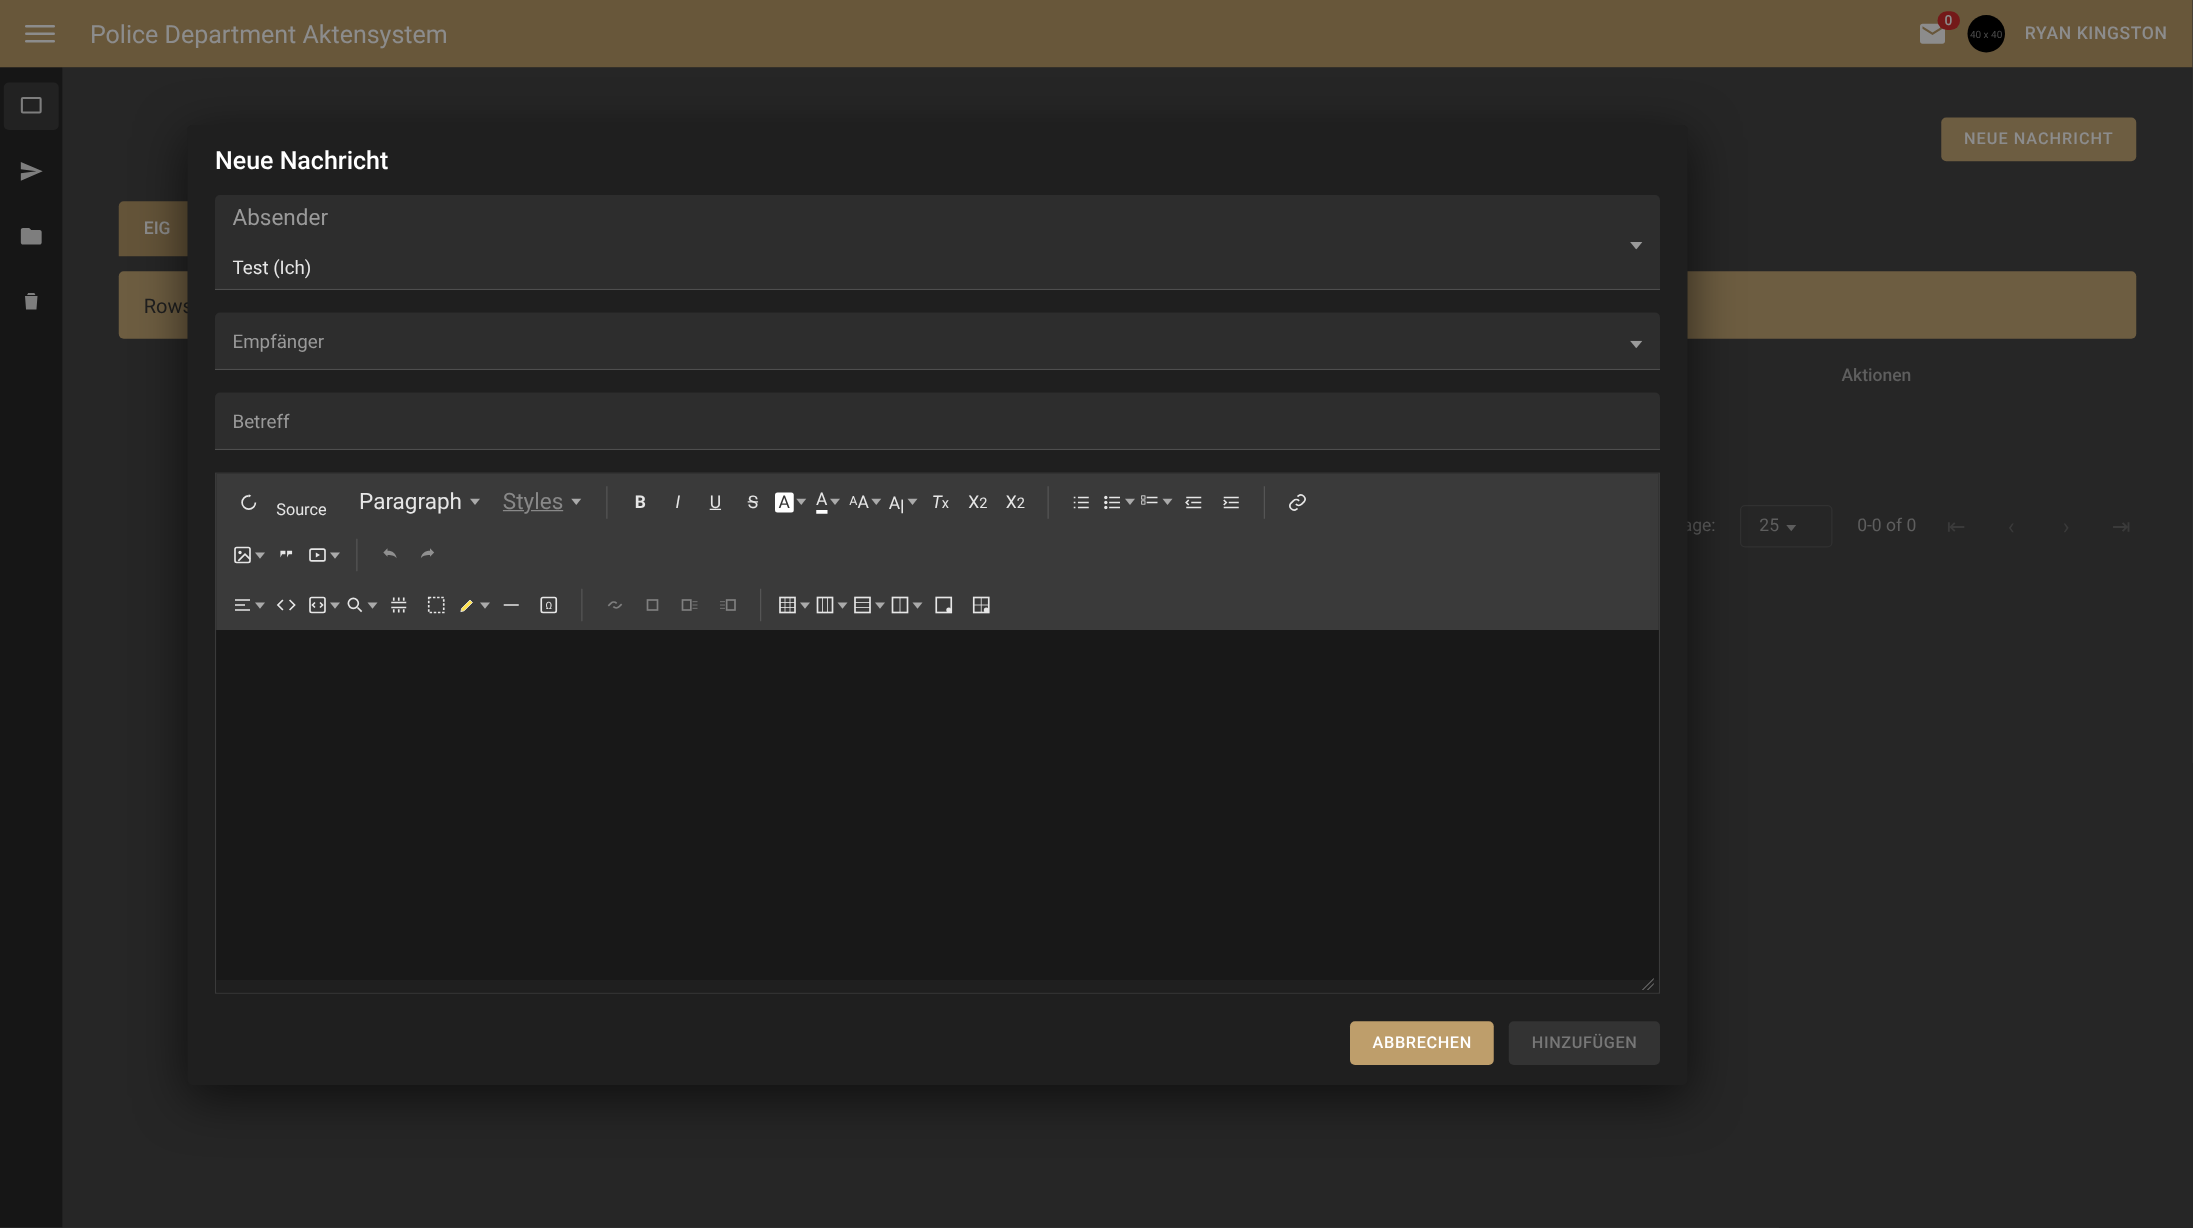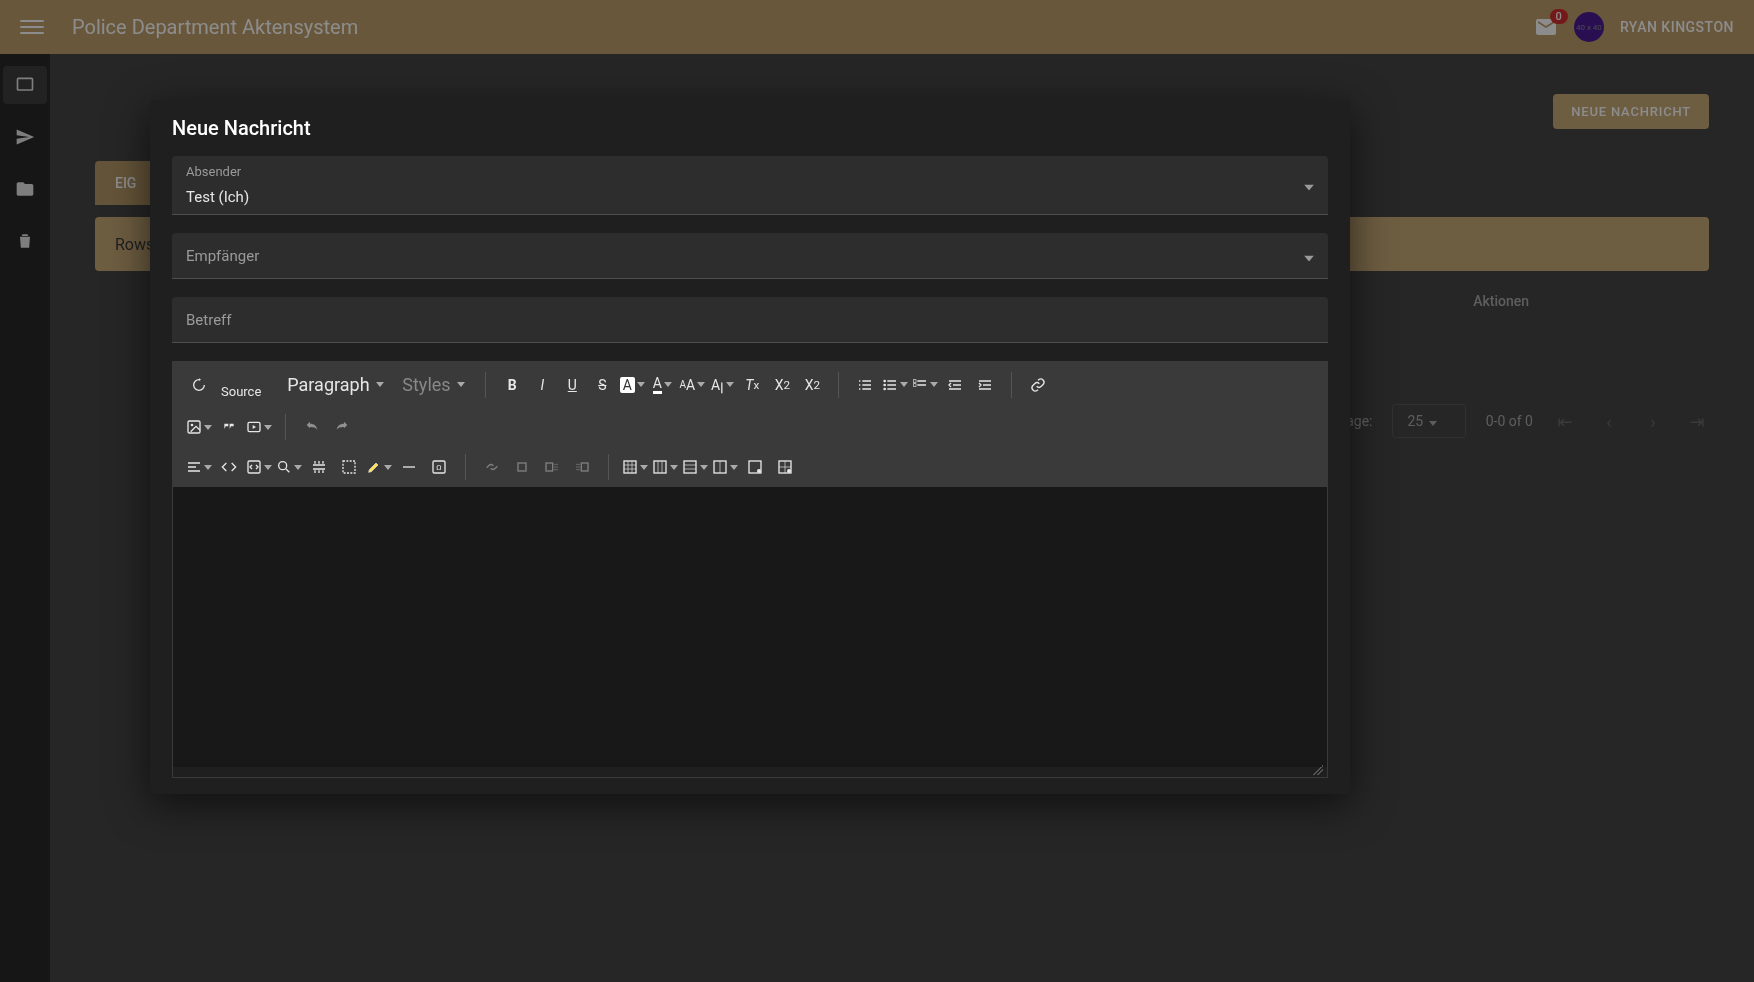--- a/index.html
+++ b/index.html
@@ -7,21 +7,21 @@
 
 
 .topbar { height: 54px; background: #be9e6b; display: flex; align-items: center; padding: 0 20px; color: #fff; }
 .menu-btn { width: 24px; height: 24px; margin-right: 28px; cursor: pointer; display: flex; flex-direction: column; justify-content: center; gap: 4px; }
 .menu-btn span { height: 2px; background: #fff; border-radius: 1px; }
 .app-title { font-size: 20px; font-weight: 400; flex: 1; }
 .top-right { display: flex; align-items: center; gap: 16px; }
 .mail-icon { position: relative; width: 24px; height: 24px; cursor: pointer; }
 .mail-icon svg { fill: #fff; }
 .badge { position: absolute; top: -6px; right: -10px; background: #d32f2f; color: #fff; border-radius: 10px; font-size: 11px; padding: 1px 6px; font-weight: 500; }
-.avatar { width: 30px; height: 30px; border-radius: 50%; background: #4c1d95; display: flex; align-items: center; justify-content: center; font-size: 8px; color: #888; }
+.avatar { width: 30px; height: 30px; border-radius: 50%; background: #000000; display: flex; align-items: center; justify-content: center; font-size: 8px; color: #888; }
 .username { font-size: 14px; font-weight: 500; letter-spacing: 0.5px; text-transform: uppercase; }
 
 
 .layout { display: flex; height: calc(100% - 54px); position: relative; }
 .sidebar { width: 50px; background: #282828; display: flex; flex-direction: column; align-items: center; padding-top: 12px; gap: 14px; }
 .sidebar-item { width: 44px; height: 38px; display: flex; align-items: center; justify-content: center; cursor: pointer; border-radius: 4px; }
 .sidebar-item.active { background: #3e3e3e; }
 .sidebar-item svg { width: 20px; height: 20px; fill: #e6e6e6; }
 .main { flex: 1; padding: 32px 45px; background: #454545; position: relative; }
 
@@ -33,40 +33,40 @@
 .table-head { margin-top: 22px; display: flex; justify-content: flex-end; padding-right: 180px; color: #ababab; font-size: 14px; font-weight: 500; }
 .pagination { position: absolute; right: 45px; top: 350px; display: flex; align-items: center; gap: 20px; color: #ababab; font-size: 14px; }
 .rows-select { border: 1px solid #5a5a5a; background: transparent; color: #ababab; padding: 8px 28px 8px 14px; border-radius: 4px; }
 .pg-btn { width: 24px; text-align: center; cursor: pointer; color: #6a6a6a; font-size: 18px; }
 
 
 .overlay { position: absolute; inset: 0; background: rgba(0,0,0,0.45); }
 .modal { position: absolute; left: 150px; top: 100px; width: 1200px; background: #1f1f1f; border-radius: 4px; padding: 16px 22px 16px; box-shadow: 0 10px 40px rgba(0,0,0,0.6); }
 .modal-title { color: #fff; font-size: 20px; font-weight: 500; margin-bottom: 16px; }
 .field { background: #2d2d2d; border-radius: 4px 4px 0 0; margin-bottom: 18px; padding: 8px 14px 8px; border-bottom: 1px solid #4e4e4e; position: relative; }
-.field-label-sm { color: #9a9a9a; font-size: 13px; margin-bottom: 8px; display: block; }
+.field-label-sm { color: #9a9a9a; font-size: 18px; margin-bottom: 19px; display: block; }
 .field-val { color: #e6e6e6; font-size: 15px; }
 .field-ph { color: #9a9a9a; font-size: 15px; }
 .field-caret { position: absolute; right: 14px; top: 50%; transform: translateY(-50%); }
 .field-caret svg { width: 10px; height: 6px; fill: #9a9a9a; }
 .field-single { padding: 13px 14px; }
 .betreff-input { background: transparent; border: none; color: #e6e6e6; font-size: 15px; width: 100%; outline: none; }
 .betreff-input::placeholder { color: #9a9a9a; }
 
 
 .editor { border: 1px solid #3a3a3a; background: #181818; }
 .tb { background: #3a3a3a; padding: 6px 8px; display: flex; flex-wrap: wrap; align-items: center; gap: 4px; }
 .tb-group { display: flex; align-items: flex-end; gap: 2px; padding: 0 4px; }
 .tb-sep { width: 1px; height: 26px; background: #555; margin: 0 4px; }
 .tb-btn { width: 28px; height: 28px; display: flex; align-items: center; justify-content: center; cursor: pointer; border-radius: 3px; color: #e6e6e6; font-size: 14px; }
 .tb-btn svg { width: 16px; height: 16px; fill: #e6e6e6; }
 .tb-select { background: transparent; border: none; color: #e6e6e6; font-size: 18px; padding: 6px 22px 6px 8px; cursor: pointer; -webkit-appearance: none; appearance: none; }
 .tb-select-wrap { position: relative; display: inline-flex; align-items: center; }
 .tb-select-wrap::after { content: ''; position: absolute; right: 8px; width: 0; height: 0; border-left: 4px solid transparent; border-right: 4px solid transparent; border-top: 5px solid #aaa; pointer-events: none; }
-.tb-select.muted { color: #888; }
+.tb-select.muted { color: #888; text-decoration: underline; }
 .editor-body { min-height: 280px; background: #181818; padding: 12px; }
 .editor-resize { height: 10px; background: #1f1f1f; position: relative; }
 .editor-resize::after { content: ''; position: absolute; right: 4px; bottom: 2px; width: 10px; height: 10px; background: linear-gradient(135deg, transparent 50%, #555 50%, #555 60%, transparent 60%, transparent 70%, #555 70%, #555 80%, transparent 80%); }
 
 
 .modal-actions { display: flex; justify-content: flex-end; gap: 12px; margin-top: 22px; }
 .btn { border: none; padding: 10px 18px; border-radius: 4px; font-size: 13px; font-weight: 500; letter-spacing: 0.5px; cursor: pointer; }
 .btn-cancel { background: #be9e6b; color: #fff; }
 .btn-submit { background: #333; color: #777; }
 
@@ -425,13 +425,17 @@
               <path d="M3 12h18M12 3v18" stroke="#e6e6e6"></path>
               <circle cx="18" cy="18" r="3" fill="#e6e6e6"></circle>
             </svg>
           </div>
       </div>
     </div>
     <div class="editor-body" contenteditable="true" style=""></div>
     <div class="editor-resize"></div>
   </div>
 
+  <div class="modal-actions">
+    <button class="btn btn-cancel">ABBRECHEN</button>
+    <button class="btn btn-submit">HINZUFÜGEN</button>
+  </div>
 </div>
 
 </body></html>

